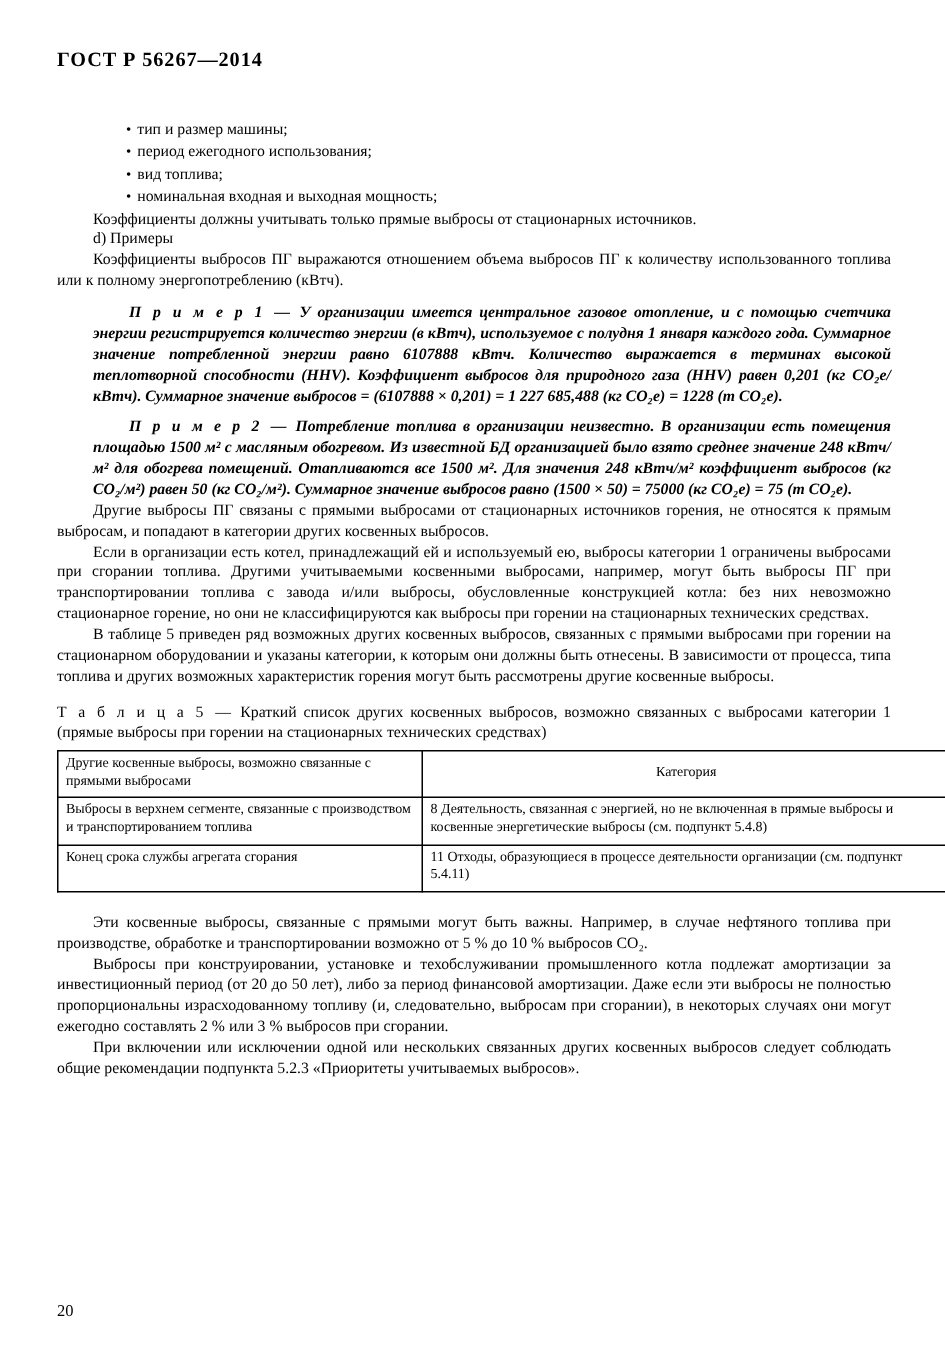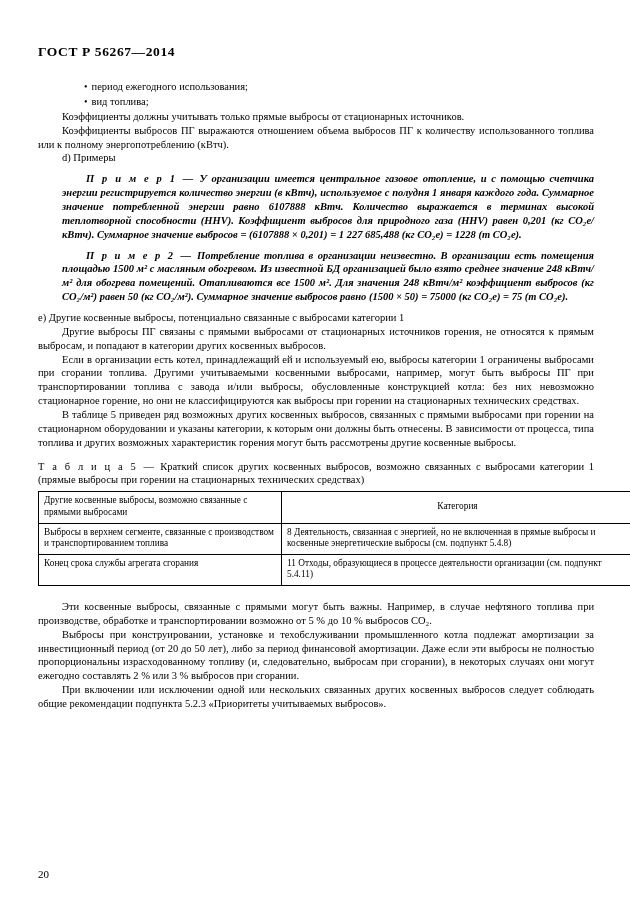--- a/index.html
+++ b/index.html
@@ -17,21 +17,21 @@
   }
   .page {
     position: relative;
     width: 630px;
     height: 913px;
     box-sizing: border-box;
     padding: 0;
   }
   .header {
     position: absolute;
-    top: 44px;
+    top: 32px;
     left: 38px;
     font-family: "Liberation Serif", serif;
     font-size: 13.5px;
     font-weight: bold;
     letter-spacing: 0.6px;
   }
   .content {
     position: absolute;
     top: 80px;
     left: 38px;
@@ -118,33 +118,34 @@
 </head>
 <body>
 
 <div class="page">
 
   <div class="header">ГОСТ Р 56267—2014</div>
 
   <div class="content">
 
     <ul class="bullets">
+      <li>тип и размер машины;</li>
       <li>период ежегодного использования;</li>
       <li>вид топлива;</li>
+      <li>номинальная входная и выходная мощность;</li>
     </ul>
 
     <p>Коэффициенты должны учитывать только прямые выбросы от стационарных источников.</p>
+    <p>d) Примеры</p>
     <p>Коэффициенты выбросов ПГ выражаются отношением объема выбросов ПГ к количеству использованного топлива или к полному энергопотреблению (кВтч).</p>
-    <p>d) Примеры</p>
 
     <p class="example"><span class="lead">П р и м е р  1 —</span> <span>У организации имеется центральное газовое отопление, и с помощью счетчика энергии регистрируется количество энергии (в кВтч), используемое с полудня 1 января каждого года. Суммарное значение потребленной энергии равно 6107888 кВтч. Количество выражается в терминах высокой теплотворной способности (HHV). Коэффициент выбросов для природного газа (HHV) равен 0,201 (кг CO₂e/кВтч). Суммарное значение выбросов = (6107888 × 0,201) = 1 227 685,488 (кг CO₂e) = 1228 (т CO₂e).</span></p>
 
     <p class="example"><span class="lead">П р и м е р  2 —</span> <span>Потребление топлива в организации неизвестно. В организации есть помещения площадью 1500 м² с масляным обогревом. Из известной БД организацией было взято среднее значение 248 кВтч/м² для обогрева помещений. Отапливаются все 1500 м². Для значения 248 кВтч/м² коэффициент выбросов (кг CO₂/м²) равен 50 (кг CO₂/м²). Суммарное значение выбросов равно (1500 × 50) = 75000 (кг CO₂e) = 75 (т CO₂e).</span></p>
 
-    <p class="noind blk">e) Другие косвенные выбросы, потенциально связанные с выбросами категории 1</p>
     <p>Другие выбросы ПГ связаны с прямыми выбросами от стационарных источников горения, не относятся к прямым выбросам, и попадают в категории других косвенных выбросов.</p>
     <p>Если в организации есть котел, принадлежащий ей и используемый ею, выбросы категории 1 ограничены выбросами при сгорании топлива. Другими учитываемыми косвенными выбросами, например, могут быть выбросы ПГ при транспортировании топлива с завода и/или выбросы, обусловленные конструкцией котла: без них невозможно стационарное горение, но они не классифицируются как выбросы при горении на стационарных технических средствах.</p>
     <p>В таблице 5 приведен ряд возможных других косвенных выбросов, связанных с прямыми выбросами при горении на стационарном оборудовании и указаны категории, к которым они должны быть отнесены. В зависимости от процесса, типа топлива и других возможных характеристик горения могут быть рассмотрены другие косвенные выбросы.</p>
 
     <p class="tbl-caption"><span class="spaced">Т а б л и ц а  5 —</span><span> Краткий список других косвенных выбросов, возможно связанных с выбросами категории 1 (прямые выбросы при горении на стационарных технических средствах)</span></p>
 
     <table class="t5">
       <tbody>
         <tr>
           <td class="col1 hdr1">Другие косвенные выбросы, возможно связанные с прямыми выбросами</td>

